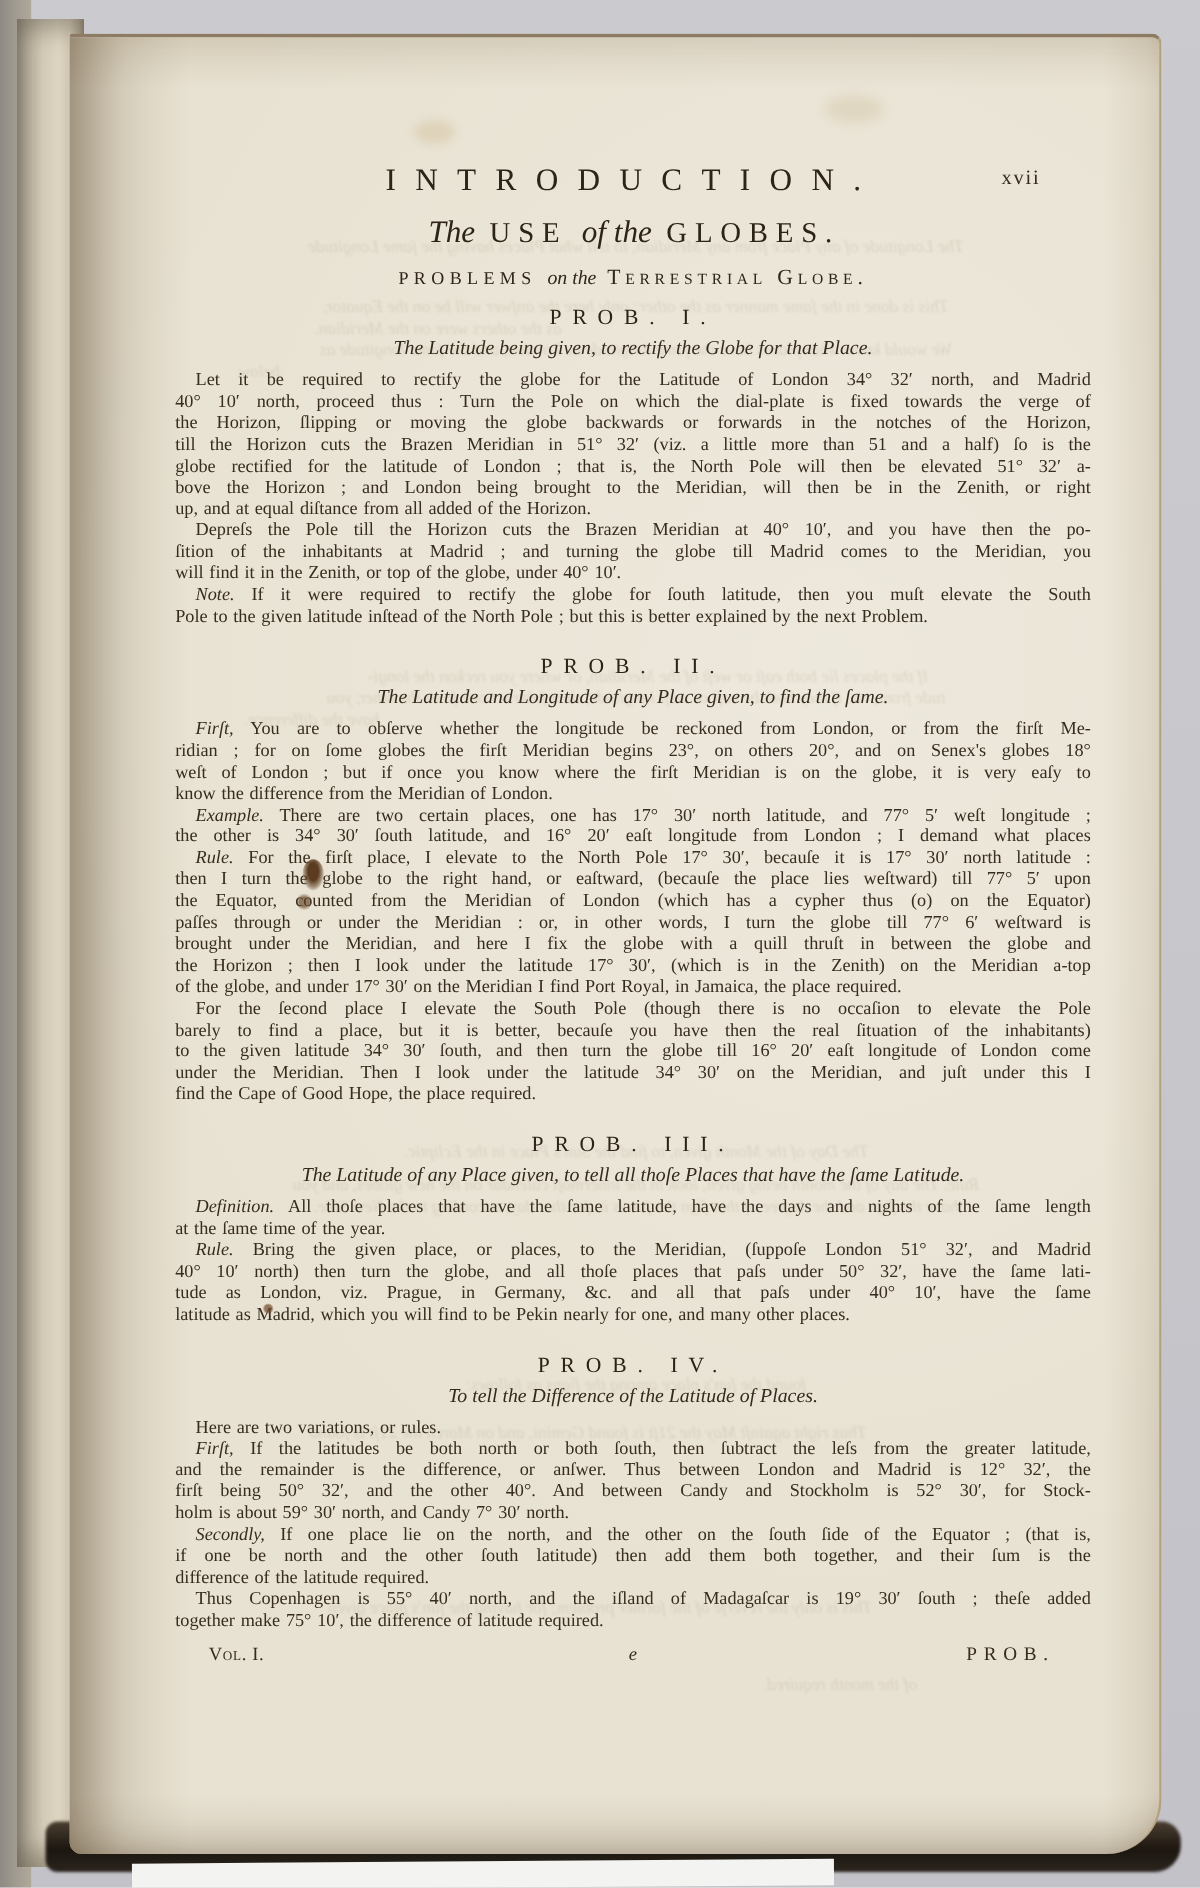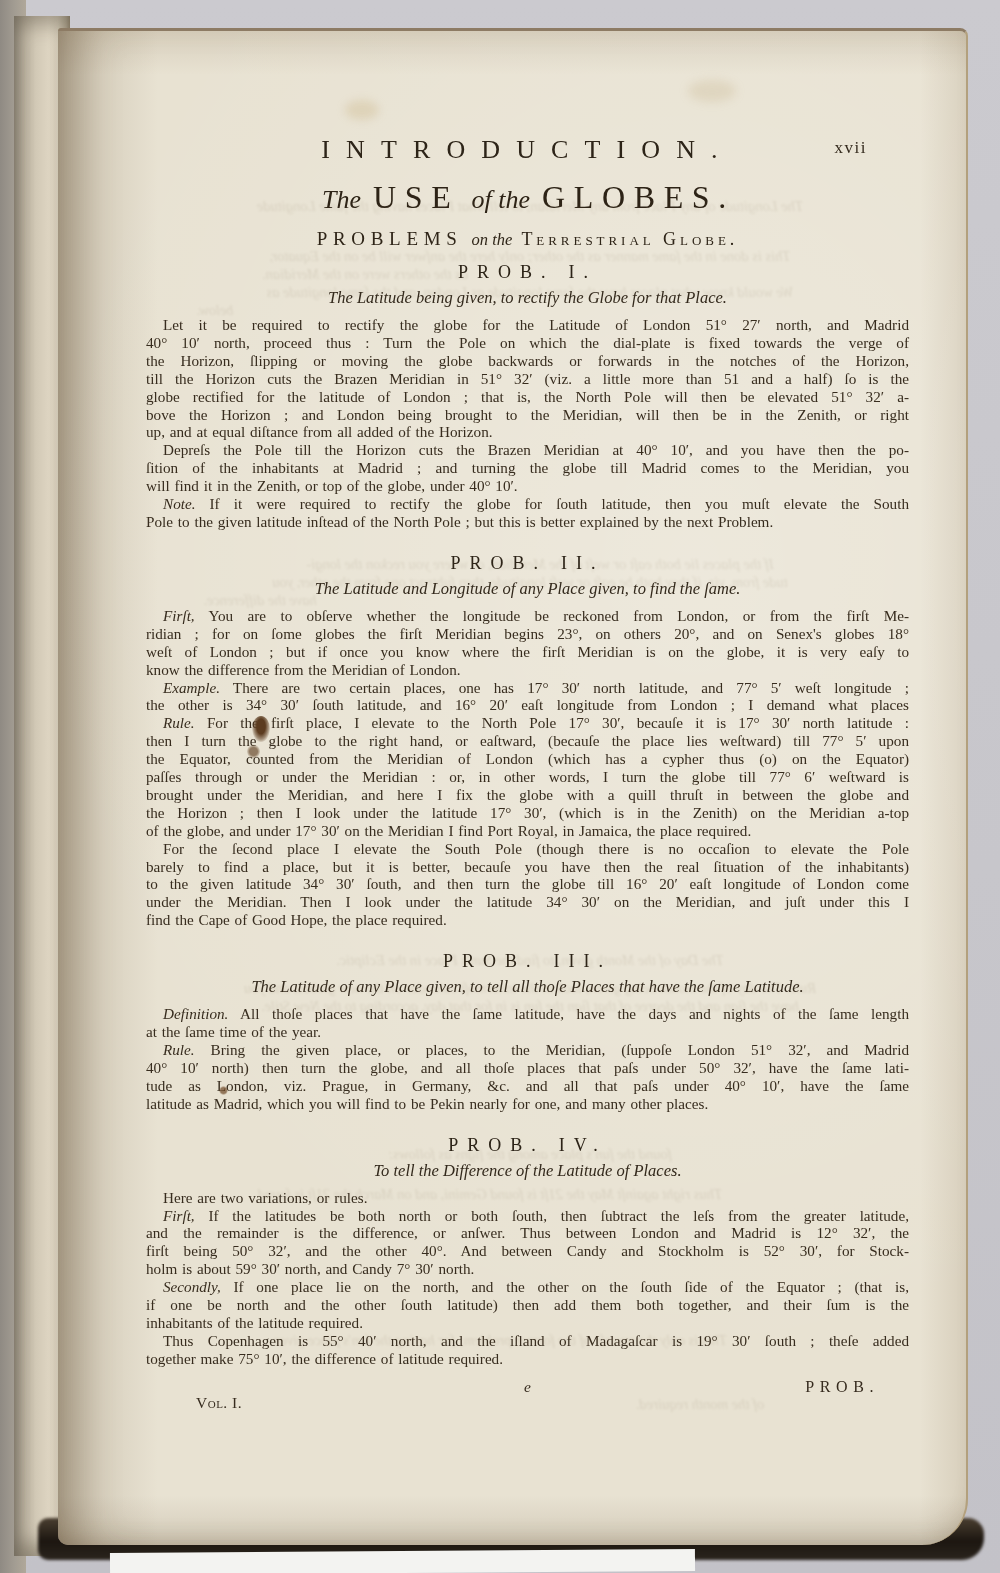--- a/index.html
+++ b/index.html
@@ -32,39 +32,39 @@
     border-radius:3px 8px 46px 10px;
     box-shadow: inset 42px 0 48px -30px rgba(86,66,40,.40), inset 0 -18px 26px -18px rgba(90,70,45,.30);
   }
   .col{position:absolute;left:88px;top:0;width:763px;padding-top:104px;}
   
   .running-row{position:relative;height:26px;text-align:center;}
   .running-title{font-size:26px;letter-spacing:.62em;color:#2d2418;}
   .page-num{position:absolute;right:42px;top:3px;font-size:17px;letter-spacing:1.5px;color:#342a1d;}
   .main-title{margin-top:18px;text-align:center;color:#2d2316;white-space:nowrap;}
   .main-title .seg-italic{font-style:italic;font-size:26px;margin:0 7px;}
-  .main-title .seg-caps{font-size:32px;letter-spacing:.27em;margin:0 5px;text-align:right;}
+  .main-title .seg-caps{font-size:24px;letter-spacing:.27em;margin:0 5px;text-align:right;}
   .problems-line{margin-top:12px;text-align:center;color:#2f2518;white-space:nowrap;}
-  .problems-line .seg-caps{font-size:19px;letter-spacing:.3em;}
+  .problems-line .seg-caps{font-size:15px;letter-spacing:.3em;}
   .problems-line .seg-italic{font-style:italic;font-size:16.5px;margin:0 9px;}
   .problems-line .seg-smallcaps{font-variant:small-caps;font-size:18px;letter-spacing:.22em;}
   .section{margin-top:22px;}
   .section:first-of-type{margin-top:12px;}
   .prob-heading{text-align:center;font-size:18px;letter-spacing:.5em;color:#2c2317;}
   .prob-heading .numeral{margin-left:14px;}
   .section-subtitle{margin-top:5px;margin-bottom:8px;text-align:center;font-style:italic;
     font-size:16.5px;color:#33291c;}
   
   .pline{font-size:15.2px;line-height:17.9px;color:#372c1e;
     text-align:justify;text-align-last:justify;word-spacing:1px;}
   .pline.first{text-indent:17px;}
   .pline.last{text-align-last:left;}
   
   .footer-row{position:relative;margin-top:10px;height:22px;font-size:15.5px;color:#362b1e;}
-  .volume{position:absolute;left:50px;font-variant:small-caps;letter-spacing:.5px;margin-top:16px;}
+  .volume{position:absolute;left:28px;font-variant:small-caps;letter-spacing:.5px;}
   .sig{position:absolute;left:0;right:0;text-align:center;font-style:italic;}
   .catchword{position:absolute;right:30px;letter-spacing:.35em;font-size:16px;}
   
   .ghost{position:absolute;transform:scaleX(-1);filter:blur(1.1px);opacity:.13;
     color:#6d5c40;font-style:italic;font-size:14.5px;white-space:nowrap;overflow:hidden;
     pointer-events:none;text-align:center;}
   
   .stain{position:absolute;border-radius:50%;pointer-events:none;}
   .stain.s1{left:252px;top:716px;width:18px;height:26px;
     background:radial-gradient(ellipse at 50% 40%, #5c3c20 0 34%, rgba(93,61,32,.5) 58%, rgba(93,61,32,0) 75%);filter:blur(.3px);}
@@ -91,21 +91,21 @@
       <span class="running-title">INTRODUCTION.</span>
       <span class="page-num">xvii</span>
     </div>
     <div class="main-title" id="main-title"><span class="seg-italic">The</span><span class="seg-caps">USE</span><span class="seg-italic">of the</span><span class="seg-caps">GLOBES.</span></div>
     <div class="problems-line" id="problems-line"><span class="seg-caps">PROBLEMS</span><span class="seg-italic">on the</span><span class="seg-smallcaps">Terrestrial Globe.</span></div>
     <div id="sections">
         <div class="section">
           <div class="prob-heading"><span class="label">PROB.</span><span class="numeral">I.</span></div>
           <div class="section-subtitle">The Latitude being given, to rectify the Globe for that Place.</div>
           <div class="paragraph">
-            <div class="pline first">Let it be required to rectify the globe for the Latitude of London 51° 27′ north, and Madrid</div>
+            <div class="pline first">Let it be required to rectify the globe for the Latitude of London 34° 32′ north, and Madrid</div>
             <div class="pline">40° 10′ north, proceed thus : Turn the Pole on which the dial-plate is fixed towards the verge of</div>
             <div class="pline">the Horizon, ſlipping or moving the globe backwards or forwards in the notches of the Horizon,</div>
             <div class="pline">till the Horizon cuts the Brazen Meridian in 51° 32′ (viz. a little more than 51 and a half) ſo is the</div>
             <div class="pline">globe rectified for the latitude of London ; that is, the North Pole will then be elevated 51° 32′ a-</div>
             <div class="pline">bove the Horizon ; and London being brought to the Meridian, will then be in the Zenith, or right</div>
             <div class="pline last">up, and at equal diſtance from all added of the Horizon.</div>
           </div>
           <div class="paragraph">
             <div class="pline first">Depreſs the Pole till the Horizon cuts the Brazen Meridian at 40° 10′, and you have then the po-</div>
             <div class="pline">ſition of the inhabitants at Madrid ; and turning the globe till Madrid comes to the Meridian, you</div>
@@ -168,21 +168,21 @@
           </div>
           <div class="paragraph">
             <div class="pline first"><i>Firſt,</i> If the latitudes be both north or both ſouth, then ſubtract the leſs from the greater latitude,</div>
             <div class="pline">and the remainder is the difference, or anſwer.  Thus between London and Madrid is 12° 32′, the</div>
             <div class="pline">firſt being 50° 32′, and the other 40°.  And between Candy and Stockholm is 52° 30′, for Stock-</div>
             <div class="pline last">holm is about 59° 30′ north, and Candy 7° 30′ north.</div>
           </div>
           <div class="paragraph">
             <div class="pline first"><i>Secondly,</i> If one place lie on the north, and the other on the ſouth ſide of the Equator ; (that is,</div>
             <div class="pline">if one be north and the other ſouth latitude) then add them both together, and their ſum is the</div>
-            <div class="pline last">inhabitants of the latitude required.</div>
+            <div class="pline last">difference of the latitude required.</div>
           </div>
           <div class="paragraph">
             <div class="pline first">Thus Copenhagen is 55° 40′ north, and the iſland of Madagaſcar is 19° 30′ ſouth ; theſe added</div>
             <div class="pline last">together make 75° 10′, the difference of latitude required.</div>
           </div>
         </div>
       </div>
     <div class="footer-row">
       <span class="volume">Vol. I.</span>
       <span class="sig">e</span>

